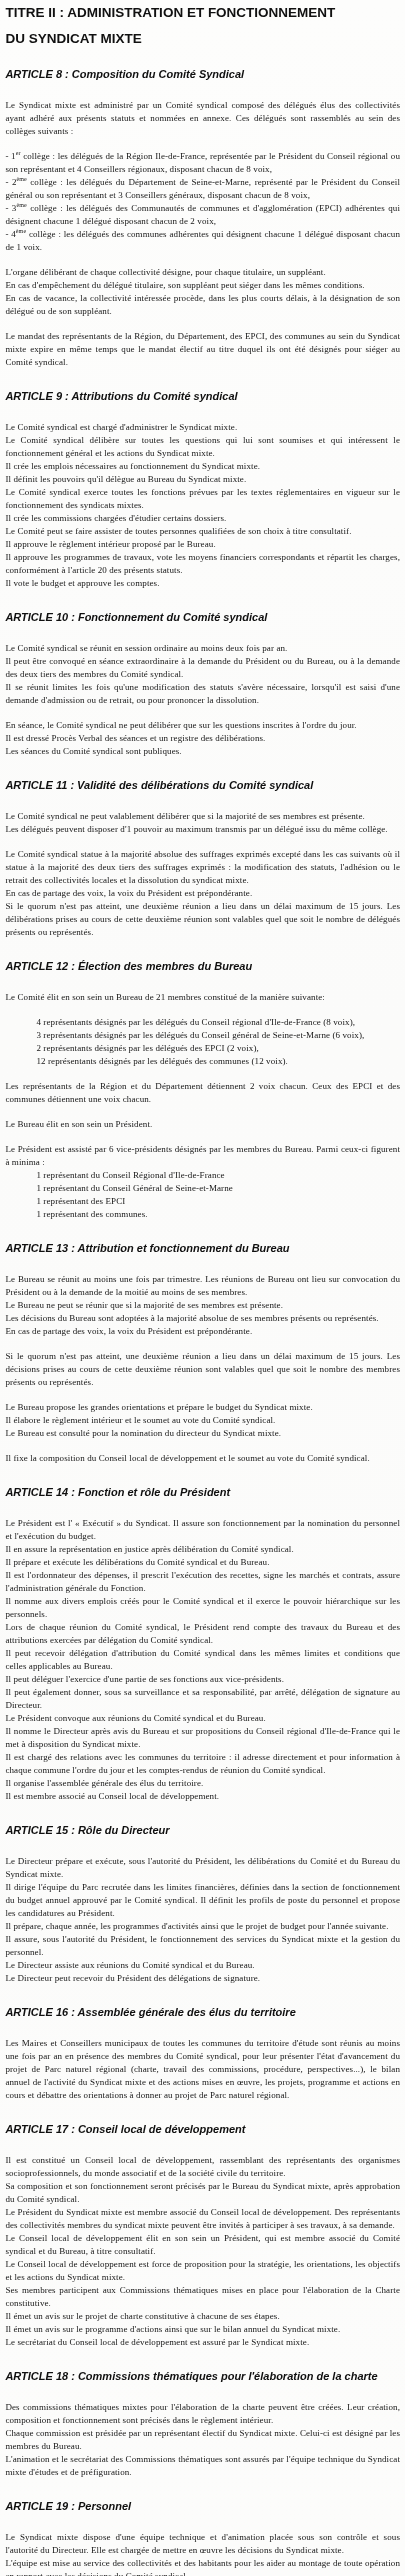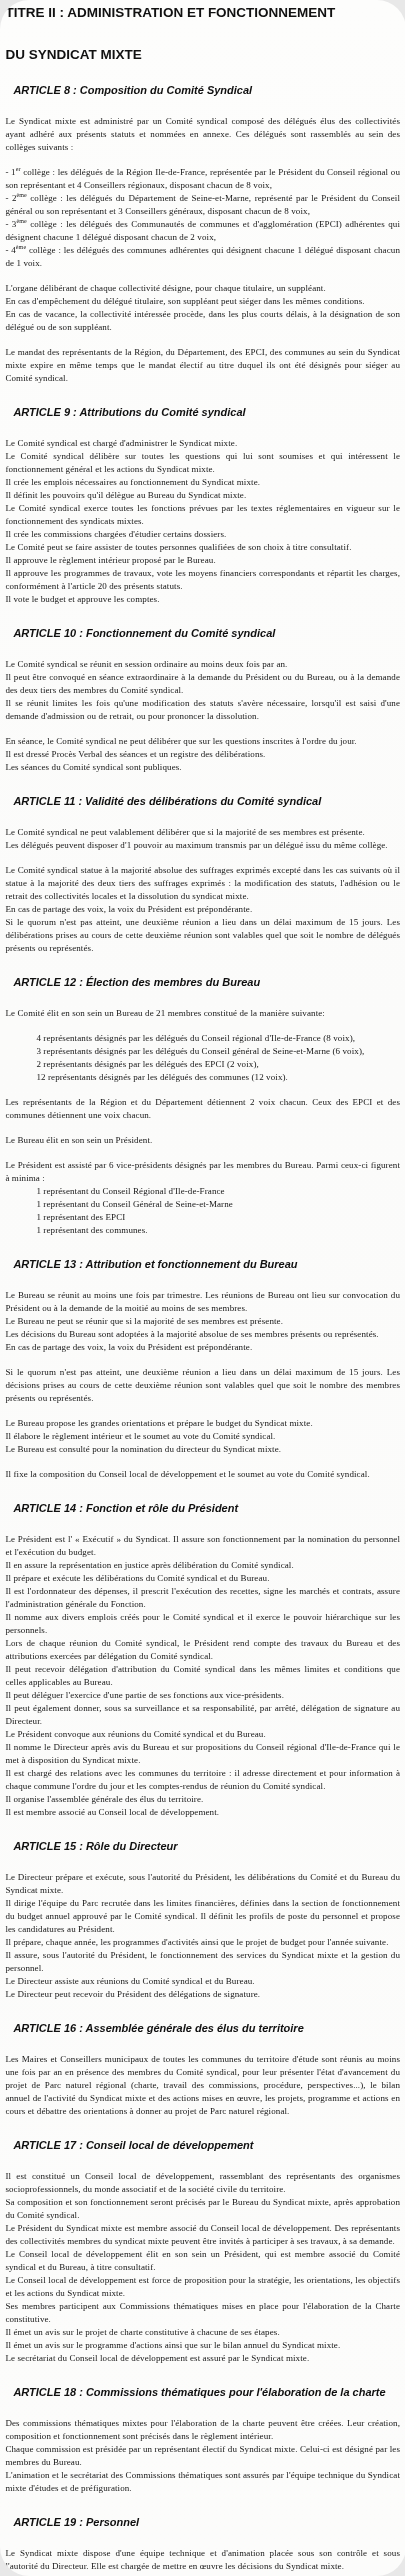--- a/index.html
+++ b/index.html
@@ -10,39 +10,38 @@
     height: 2576px;
     margin: 0 auto;
     background: linear-gradient(180deg, #fdfdfc 0%, #fbfbfa 40%, #fcfcfb 100%);
     color: #161616;
     overflow: hidden;
     box-sizing: border-box;
     padding: 5.4px 6px 6.8px 5.4px;
     font-family: "Liberation Serif", "DejaVu Serif", serif;
     font-size: 9px;
     line-height: 13px;
-    border-radius: 29px;
   }
   .doc-title {
     font-family: "Liberation Sans", "DejaVu Sans", sans-serif;
     font-weight: bold;
     font-size: 13.5px;
     line-height: 16px;
     margin: 0;
     color: #111;
   }
-  .doc-title.second { margin-top: 26px; }
+  .doc-title.second { margin-top: 10px; }
   .articles { margin-top: 2.7px; }
   .article-heading {
     font-family: "Liberation Sans", "DejaVu Sans", sans-serif;
     font-weight: bold;
     font-style: italic;
     font-size: 11px;
     line-height: 15px;
-    margin: 20px 0 17px 8px;
+    margin: 20px 0 17px 0;
     color: #101010;
     text-align: justify;
   }
   .block { margin: 12px 0; }
   .block p {
     margin: 0;
     text-align: justify;
     letter-spacing: 0.1px;
   }
   .block p.indent { text-indent: 31px; }

